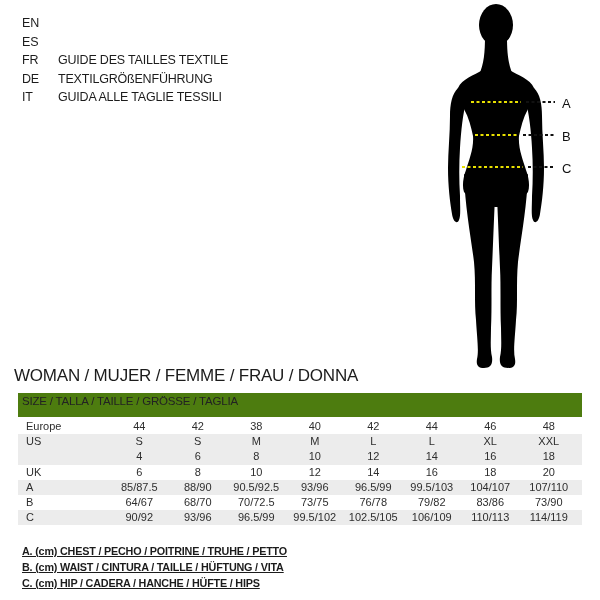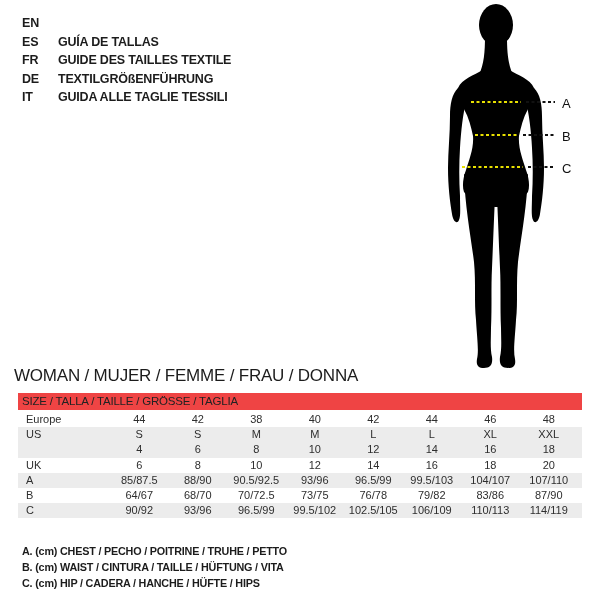--- a/index.html
+++ b/index.html
@@ -2,65 +2,64 @@
 <html><head>
 <meta charset="utf-8">
 <style>
   html,body{margin:0;padding:0;background:#fff;}
   .canvas{position:relative;width:600px;height:600px;background:#ffffff;overflow:hidden;
           font-family:"Liberation Sans","DejaVu Sans",sans-serif;color:#1c1c1c;}
 
   
   .lang-block{position:absolute;left:22px;top:14px;}
   .lang-row{display:flex;height:18.5px;line-height:18.5px;
-            font-weight:bold;font-size:12.5px;letter-spacing:-0.2px;}
+            font-weight:normal;font-size:12.5px;letter-spacing:-0.2px;}
   .lang-row .code{width:36px;flex:0 0 36px;}
   .lang-row .ltitle{white-space:nowrap;}
 
   
   .figure{position:absolute;left:424px;top:2px;width:175px;height:372px;}
   .figure svg{position:absolute;left:0;top:0;}
   .mlabel{position:absolute;font-size:13px;line-height:14px;color:#111;width:16px;text-align:left;}
   .mlabel.a{left:138px;top:95px;}
   .mlabel.b{left:138px;top:128px;}
   .mlabel.c{left:138px;top:160px;}
 
   
   .section-heading{position:absolute;left:14px;top:366px;font-size:17px;font-weight:normal;
                    letter-spacing:-0.2px;white-space:nowrap;}
 
   
   .size-table{position:absolute;left:18px;top:393px;width:564px;font-size:11px;color:#2e2e2e;}
-  .thead{height:17px;line-height:17px;background:#ef4444;color:#222;
+  .thead{height:24px;line-height:17px;background:#4d7c0f;color:#222;
          padding-left:4px;font-size:11.5px;letter-spacing:-0.2px;margin-bottom:2px;}
   .trow{display:flex;height:15.2px;line-height:15.2px;justify-content:center;}
   .tbody .trow:nth-child(2),
   .tbody .trow:nth-child(3),
   .tbody .trow:nth-child(5),
   .tbody .trow:nth-child(7){background:#ececec;}
   .tcell{flex:0 0 58.5px;text-align:center;white-space:nowrap;}
   .tcell.label{flex:0 0 84px;text-align:left;padding-left:4px;}
 
   
-  .legend{position:absolute;left:22px;top:544px;}
+  .legend{position:absolute;left:22px;top:544px;text-decoration:underline;}
   .legend-row{height:15.8px;line-height:15.8px;font-size:10.8px;font-weight:bold;
               letter-spacing:-0.2px;white-space:nowrap;}
 </style>
 </head>
 <body>
 
 <div class="canvas">
 
   <div class="lang-block">
     <div class="lang-row">
       <span class="code">EN</span>
     </div>
     <div class="lang-row">
       <span class="code">ES</span>
-      <span class="ltitle">GUÍA DE TALLAS</span>
     </div>
     <div class="lang-row">
       <span class="code">FR</span>
       <span class="ltitle">GUIDE DES TAILLES TEXTILE</span>
     </div>
     <div class="lang-row">
       <span class="code">DE</span>
       <span class="ltitle">TEXTILGRÖßENFÜHRUNG</span>
     </div>
     <div class="lang-row">
@@ -175,21 +174,21 @@
         </div>
         <div class="trow">
           <div class="tcell label">B</div>
           <div class="tcell">64/67</div>
           <div class="tcell">68/70</div>
           <div class="tcell">70/72.5</div>
           <div class="tcell">73/75</div>
           <div class="tcell">76/78</div>
           <div class="tcell">79/82</div>
           <div class="tcell">83/86</div>
-          <div class="tcell">87/90</div>
+          <div class="tcell">73/90</div>
         </div>
         <div class="trow">
           <div class="tcell label">C</div>
           <div class="tcell">90/92</div>
           <div class="tcell">93/96</div>
           <div class="tcell">96.5/99</div>
           <div class="tcell">99.5/102</div>
           <div class="tcell">102.5/105</div>
           <div class="tcell">106/109</div>
           <div class="tcell">110/113</div>

